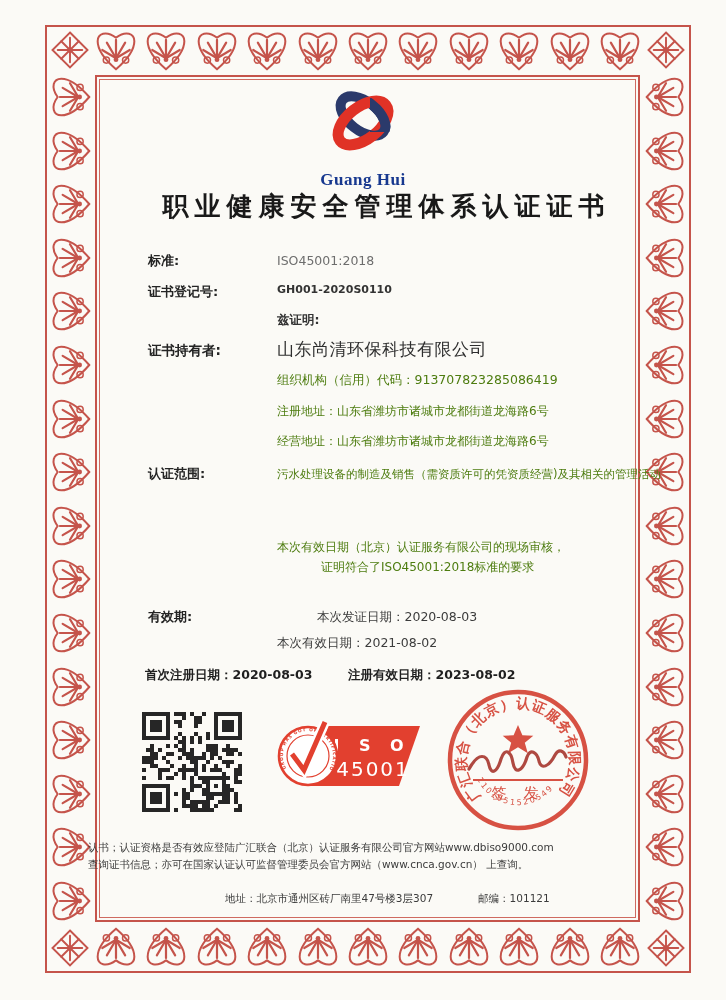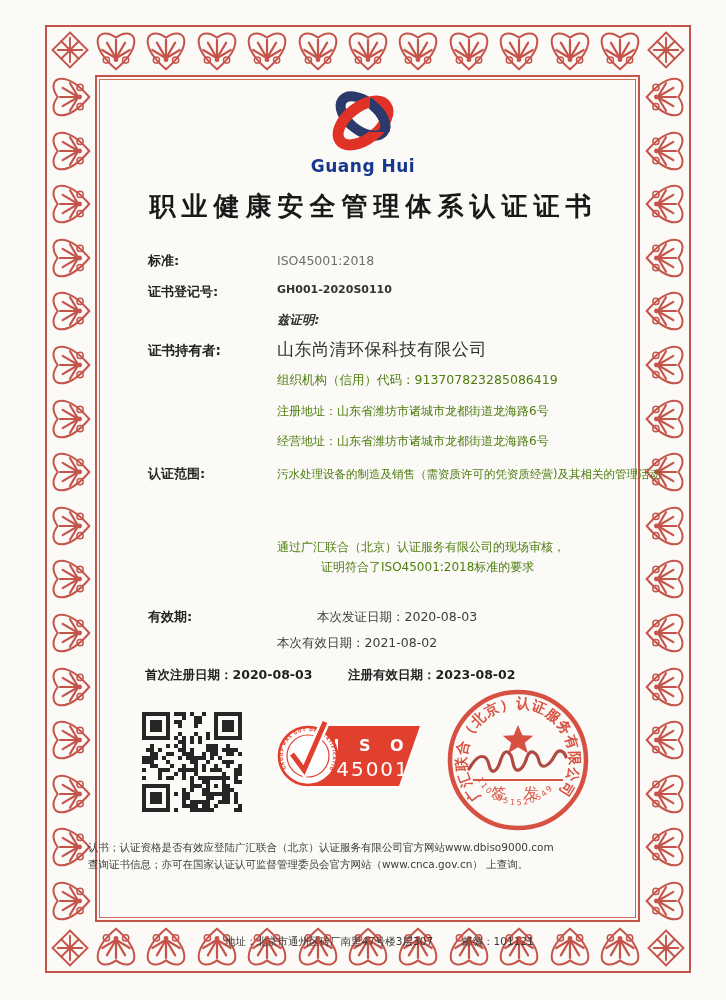--- a/index.html
+++ b/index.html
@@ -18,32 +18,32 @@
   #strip-top{left:94px;top:27px;width:548px;height:46px;flex-direction:row;}
   #strip-bottom{left:94px;top:925px;width:548px;height:46px;flex-direction:row;}
   #strip-left{left:47px;top:74px;width:46px;height:850px;flex-direction:column;}
   #strip-right{left:643px;top:74px;width:46px;height:850px;flex-direction:column;}
   .corner{position:absolute;width:46px;height:46px;display:flex;align-items:center;justify-content:center;}
   #corner-tl{left:47px;top:27px;} #corner-tr{left:643px;top:27px;}
   #corner-bl{left:47px;top:925px;} #corner-br{left:643px;top:925px;}
   .motif{display:block;flex:none;}
   
   #logo{position:absolute;left:305px;top:84px;width:116px;display:flex;flex-direction:column;align-items:center;}
-  #logo-brand{font-size:17px;font-weight:bold;color:#17388f;letter-spacing:.5px;margin-top:0;}
-  #title{position:absolute;left:81px;top:189px;width:545px;text-align:center;
+  #logo-brand{font-size:17px;font-weight:bold;color:#17388f;letter-spacing:.5px;margin-top:14px;font-family:Liberation Serif, serif;}
+  #title{position:absolute;left:94px;top:189px;width:545px;text-align:center;
     font-size:26px;font-weight:800;letter-spacing:6px;color:#191919;white-space:nowrap;padding-left:20px;}
   
   .abs{position:absolute;white-space:nowrap;}
   .lbl{font-size:13px;font-weight:bold;color:#242424;}
   .val{font-size:12px;color:#4d7c0f;}
   #f-standard-label{left:148px;top:252px;}
   #f-standard-value{left:277px;top:253px;font-size:12.5px;color:#6d6d6d;}
   #f-certno-label{left:148px;top:283px;}
   #f-certno-value{left:277px;top:283px;font-size:11px;font-weight:bold;color:#333;text-align:center;}
-  #f-hereby{left:277px;top:312px;font-size:12.5px;font-weight:bold;color:#333;font-style:italic;}
+  #f-hereby{left:277px;top:312px;font-size:12.5px;font-weight:bold;color:#333;}
   #f-holder-label{left:148px;top:342px;font-size:13.5px;}
   #f-holder-value{left:277px;top:338px;font-size:17px;font-weight:normal;color:#2e2e2e;letter-spacing:.5px;}
   #f-orgcode{left:277px;top:372px;font-size:12.5px;}
   #f-regaddr{left:277px;top:403px;}
   #f-bizaddr{left:277px;top:433px;}
   #f-scope-label{left:148px;top:465px;}
   #f-scope-value{left:277px;top:467px;font-size:11.5px;}
   #f-audit1{left:277px;top:539px;}
   #f-audit2{left:277px;top:559px;margin-left:44px;}
   #f-validity-label{left:148px;top:608px;}
@@ -51,21 +51,21 @@
   #f-valid{left:277px;top:635px;font-size:12.5px;color:#3c3c3c;}
   #f-firstreg{left:145px;top:667px;font-size:12.5px;font-weight:bold;color:#1f1f1f;}
   #f-regvalid{left:348px;top:667px;font-size:12.5px;font-weight:bold;color:#1f1f1f;}
   
   #qr{position:absolute;left:142px;top:712px;}
   #badge{position:absolute;left:271px;top:710px;}
   #seal{position:absolute;left:443px;top:685px;mix-blend-mode:multiply;}
   
   #footer{position:absolute;left:88px;top:839px;width:560px;}
   .fline{font-size:10.5px;color:#3b3b3b;line-height:17px;white-space:nowrap;}
-  #addr-row{position:absolute;left:225px;top:935px;display:flex;gap:29px;
+  #addr-row{position:absolute;left:225px;top:892px;display:flex;gap:45px;
     font-size:10.5px;color:#3b3b3b;white-space:nowrap;align-items:flex-end;}
 </style>
 </head>
 <body>
 
 <div class="page">
 
   <div class="outer-frame"></div>
   <div class="inner-frame"></div>
   <div class="strip" id="strip-top">
@@ -872,21 +872,21 @@
   <div id="f-holder-label" class="abs lbl">证书持有者:</div>
   <div id="f-holder-value" class="abs">山东尚清环保科技有限公司</div>
 
   <div id="f-orgcode" class="abs val">组织机构（信用）代码：913707823285086419</div>
   <div id="f-regaddr" class="abs val">注册地址：山东省潍坊市诸城市龙都街道龙海路6号</div>
   <div id="f-bizaddr" class="abs val">经营地址：山东省潍坊市诸城市龙都街道龙海路6号</div>
 
   <div id="f-scope-label" class="abs lbl">认证范围:</div>
   <div id="f-scope-value" class="abs val">污水处理设备的制造及销售（需资质许可的凭资质经营)及其相关的管理活动</div>
 
-  <div id="f-audit1" class="abs val">通过广汇联合（北京）认证服务有限公司的现场审核，</div>
+  <div id="f-audit1" class="abs val">本次有效日期（北京）认证服务有限公司的现场审核，</div>
   <div id="f-audit2" class="abs val">证明符合了ISO45001:2018标准的要求</div>
 
   <div id="f-validity-label" class="abs lbl">有效期:</div>
   <div id="f-issue" class="abs">本次发证日期：2020-08-03</div>
   <div id="f-valid" class="abs">本次有效日期：2021-08-02</div>
 
   <div id="f-firstreg" class="abs">首次注册日期：2020-08-03</div>
   <div id="f-regvalid" class="abs">注册有效日期：2023-08-02</div>
 
   <svg id="qr" width="100" height="100" viewBox="0 0 100 100">

